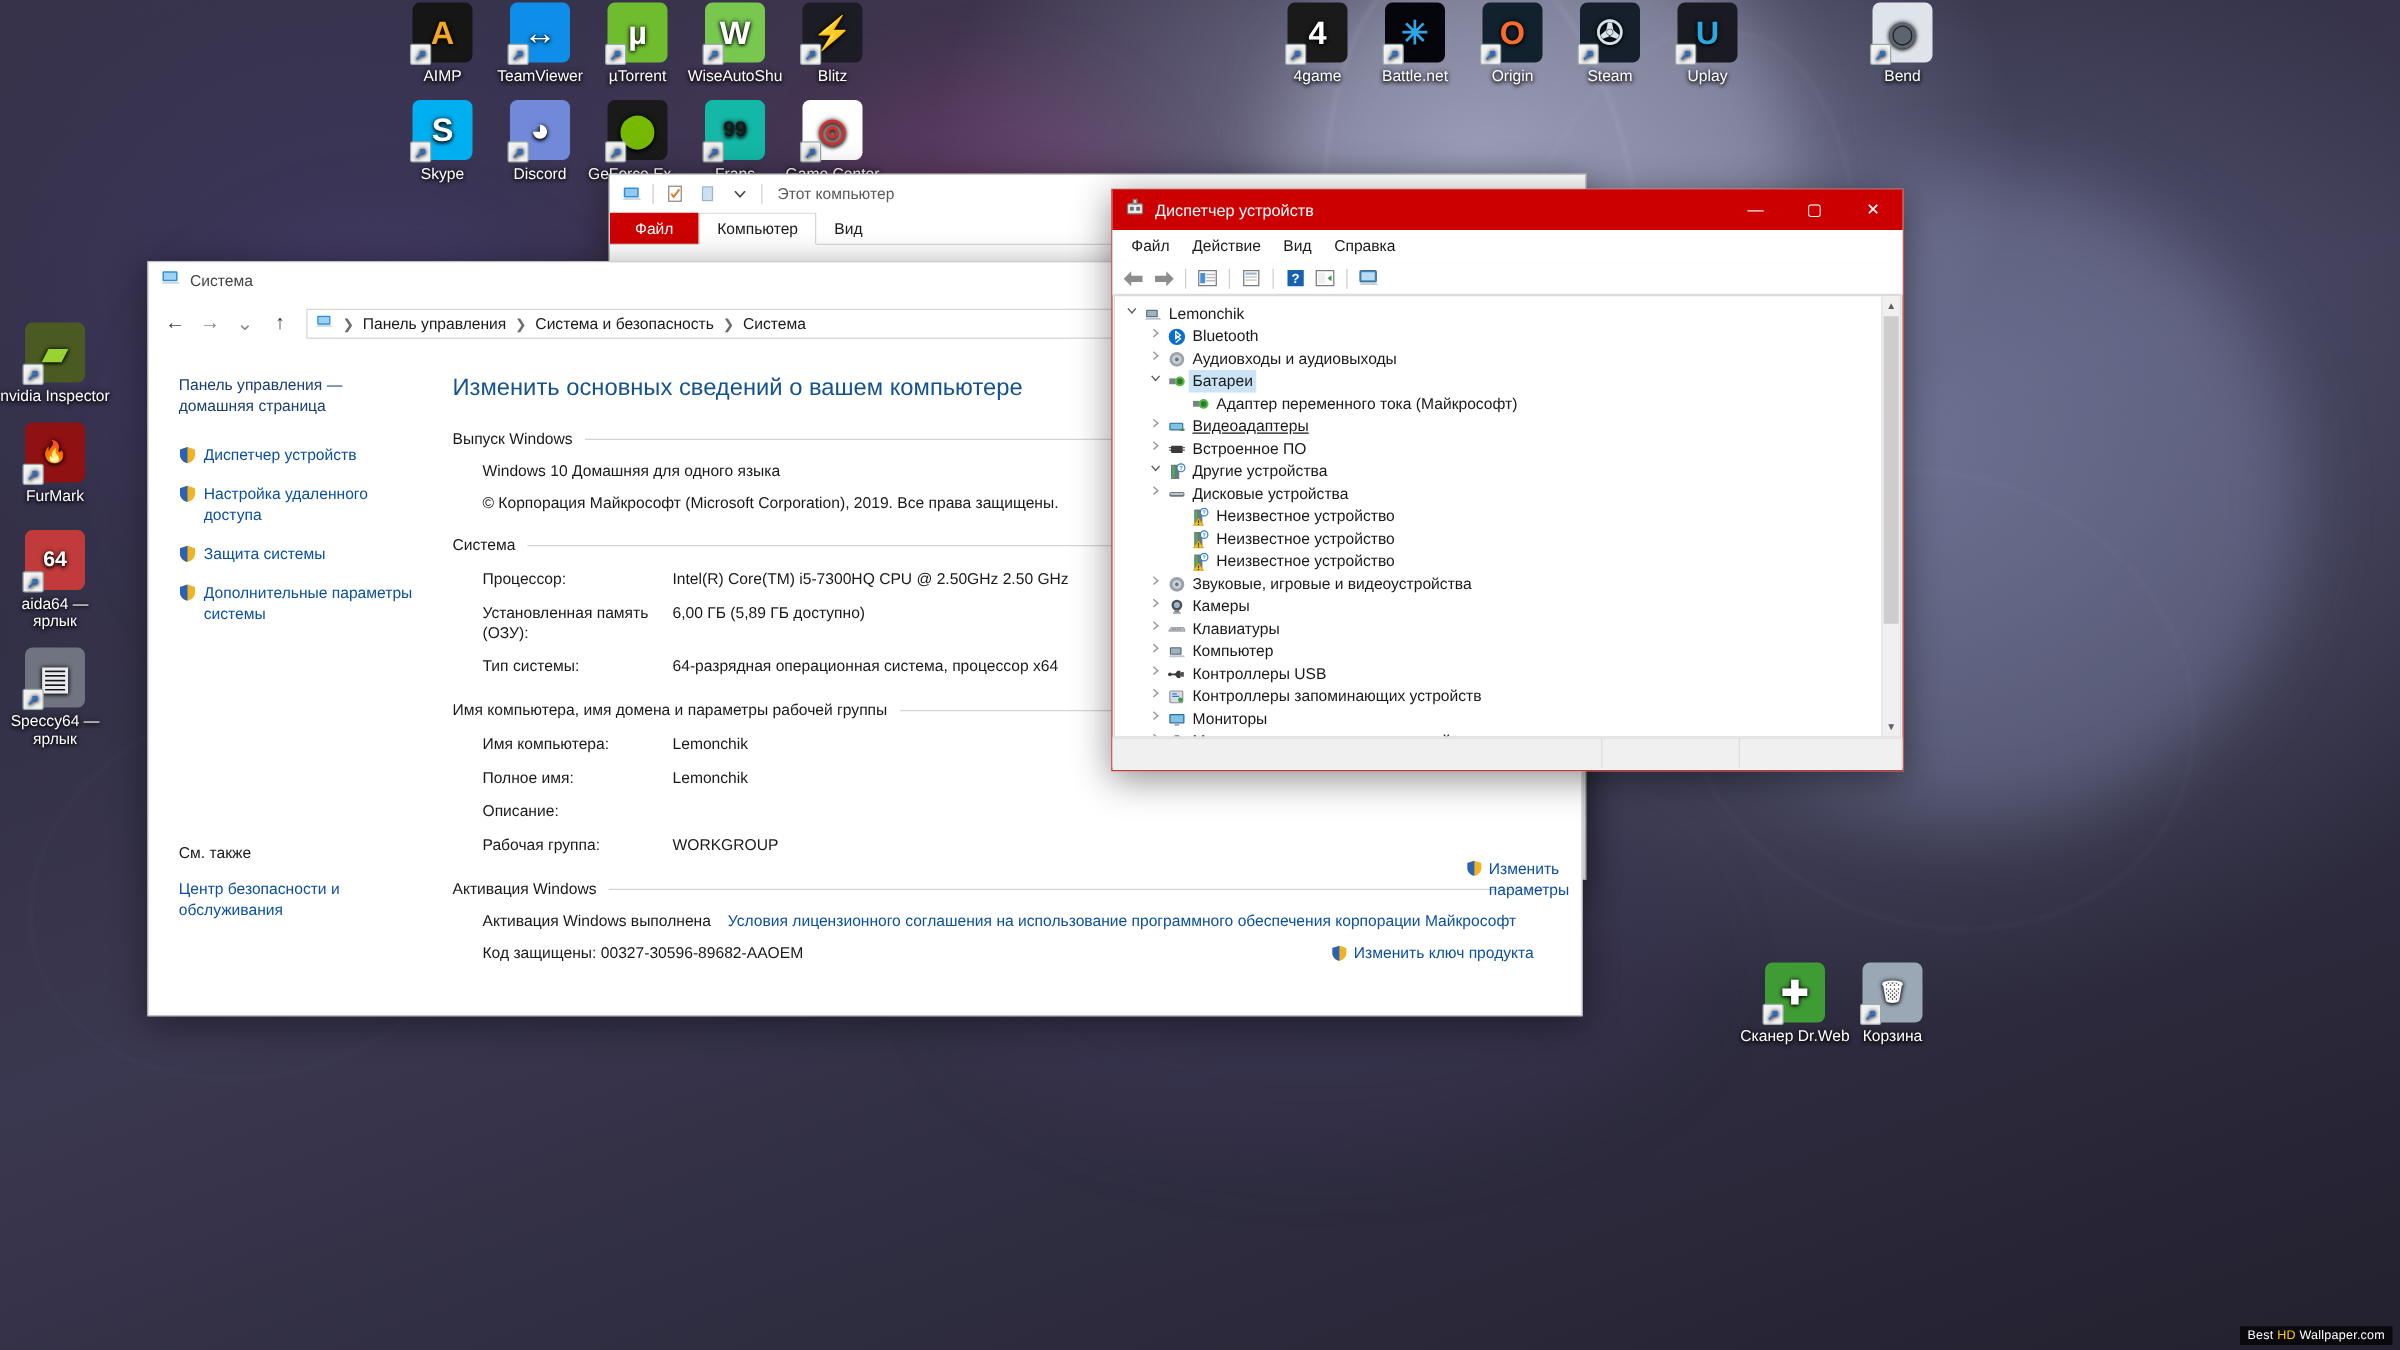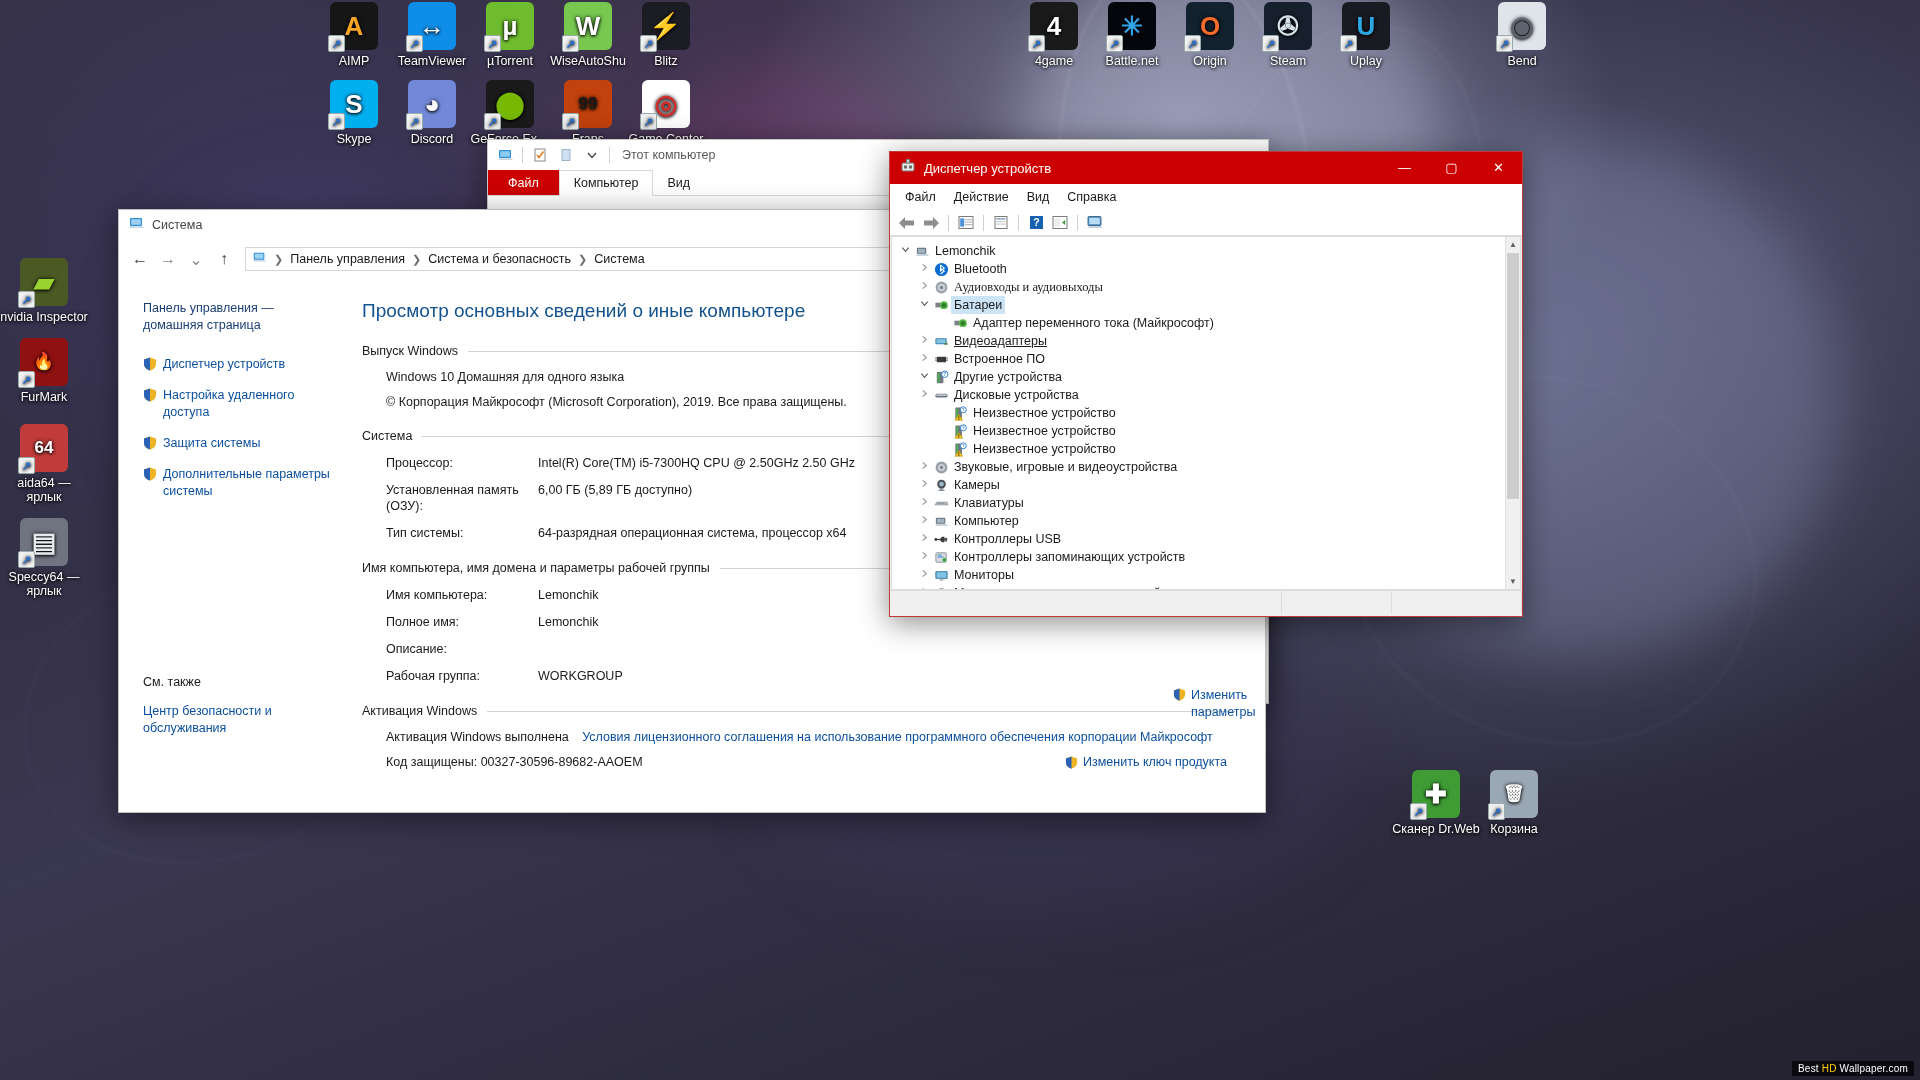--- a/index.html
+++ b/index.html
@@ -335,21 +335,21 @@
     </div>
     <div class="dicon" style="left: 388px; top: 80px;">
       <div class="glyph" style="background: rgb(114, 137, 218); color: rgb(255, 255, 255); font-size: 26px;">◕<span class="shortcut"></span></div>
       <span class="lbl">Discord</span>
     </div>
     <div class="dicon" style="left: 466px; top: 80px;">
       <div class="glyph" style="background: rgb(26, 26, 26); color: rgb(118, 185, 0); font-size: 26px;">⬤<span class="shortcut"></span></div>
       <span class="lbl">GeForce Ex…</span>
     </div>
     <div class="dicon" style="left: 544px; top: 80px;">
-      <div class="glyph" style="background: #c2410c; color: rgb(26, 26, 26); font-size: 17px;">99<span class="shortcut"></span></div>
+      <div class="glyph" style="background: #14b8a6; color: rgb(26, 26, 26); font-size: 17px;">99<span class="shortcut"></span></div>
       <span class="lbl">Fraps</span>
     </div>
     <div class="dicon" style="left: 622px; top: 80px;">
       <div class="glyph" style="background: rgb(255, 255, 255); color: rgb(211, 47, 47); font-size: 26px;">◎<span class="shortcut"></span></div>
       <span class="lbl">Game Center</span>
     </div>
     <div class="dicon" style="left: 0px; top: 258px;">
       <div class="glyph" style="background: rgb(74, 90, 34); color: rgb(154, 211, 49); font-size: 26px;">▰<span class="shortcut"></span></div>
       <span class="lbl">nvidia Inspector</span>
     </div>
@@ -522,21 +522,21 @@
         </span>
         <span>Дополнительные параметры системы</span>
       </div>
       <div class="see-also">См. также</div>
       <div class="side-link" style="padding-left:0">
         <span>Центр безопасности и обслуживания</span>
       </div>
     </div>
 
     <div id="system-main">
-      <h1>Просмотр основных сведений о иные компьютере</h1>
+      <h1>Изменить основных сведений о вашем компьютере</h1>
 
       <div class="blk">
         <div class="sect-head">
           <span>Выпуск Windows</span>
           <span class="rule"></span>
         </div>
         <div class="plain-row">Windows 10 Домашняя для одного языка</div>
         <div class="plain-row">© Корпорация Майкрософт (Microsoft Corporation), 2019. Все права защищены.</div>
       </div>
 
@@ -718,21 +718,21 @@
               <path d="M3 1.5 L7 5 L3 8.5" stroke="#9a9a9a" stroke-width="1.3" fill="none"></path>
             </svg></span>
           <span class="ico">
             <svg width="15" height="15" viewBox="0 0 16 16">
               <circle cx="8" cy="8" r="7" fill="#0a6ed1"></circle>
               <path d="M7 3.4 L11 6.6 L7 9.5 V2.8 M7 12.8 L11 9.6 L7 6.6" stroke="#fff" stroke-width="1.1" fill="none"></path>
             </svg>
           </span>
           <span class="txt">Bluetooth</span>
         </div>
-        <div class="tnode" style="padding-left: 19px; font-family: Liberation Serif, serif;">
+        <div class="tnode" style="padding-left: 19px;">
           <span class="chev"><svg width="9" height="9" viewBox="0 0 10 10">
               <path d="M3 1.5 L7 5 L3 8.5" stroke="#9a9a9a" stroke-width="1.3" fill="none"></path>
             </svg></span>
           <span class="ico">
             <svg width="15" height="15" viewBox="0 0 16 16">
               <circle cx="8" cy="8" r="6.3" fill="#9aa3ab"></circle>
               <circle cx="8" cy="8" r="4" fill="#c8ced4"></circle>
               <circle cx="8" cy="8" r="1.6" fill="#6b737a"></circle>
             </svg>
           </span>

